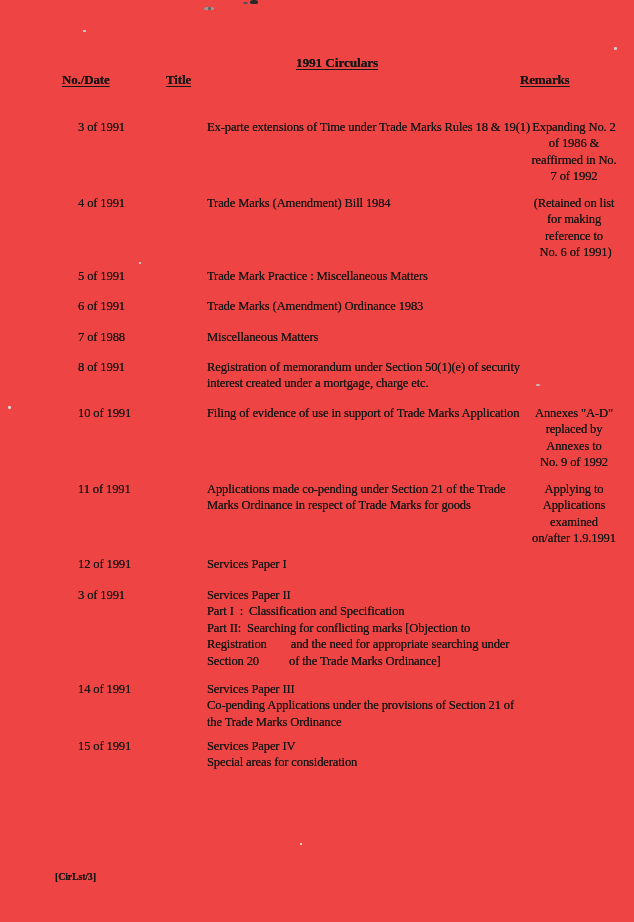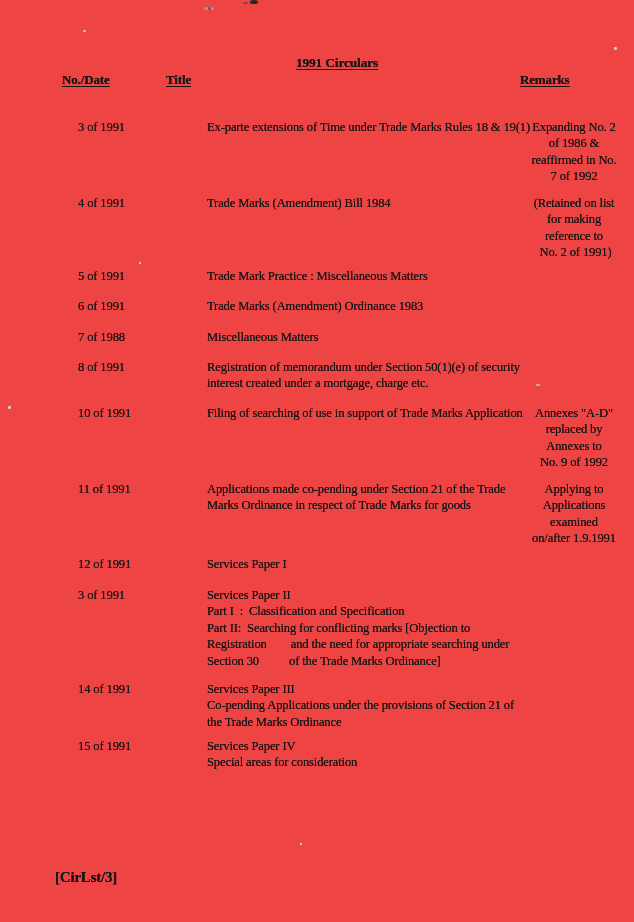--- a/index.html
+++ b/index.html
@@ -29,21 +29,21 @@
   .th-no{left:62px}
   .th-title{left:166px}
   .th-remarks{left:520px}
   .row{position:absolute;left:0;width:634px;}
   .col{position:absolute;top:0;white-space:pre-wrap;}
   .col-no{left:78px;width:98px;}
   .col-title{left:179px;width:358px;margin-left:28px;}
   .col-remarks{left:520px;width:108px;text-align:center;}
   .footer{
     position:absolute;left:55px;top:869px;
-    font-weight:bold;font-size:15px;letter-spacing:-0.2px;
+    font-weight:bold;font-size:10px;letter-spacing:-0.2px;
   }
   .speck{position:absolute;border-radius:40%;}
   .sp-a1{left:243px;top:2px;width:5px;height:2px;background:#555;}
   .sp-a2{left:250px;top:0px;width:8px;height:4px;background:#2a2a2a;}
   .sp-b{left:204px;top:7px;width:10px;height:3px;background:#9a9a9a;}
   .sp-b2{left:208px;top:7px;width:3px;height:3px;background:#606060;}
   .sp-c{left:83px;top:30px;width:3px;height:2px;background:#cfcfcf;}
   .sp-d{left:614px;top:47px;width:3px;height:3px;background:#d4d4d4;}
   .sp-e{left:536px;top:384px;width:4px;height:2px;background:#bdbdbd;}
   .sp-f{left:8px;top:406px;width:3px;height:3px;background:#d8d8d8;}
@@ -82,21 +82,21 @@
 reaffirmed in No.
 7 of 1992</div>
   </div>
 
   <div class="row" style="top:195px">
     <div class="col col-no">4 of 1991</div>
     <div class="col col-title">Trade Marks (Amendment) Bill 1984</div>
     <div class="col col-remarks">(Retained on list
 for making
 reference to
- No. 2 of 1991)</div>
+ No. 6 of 1991)</div>
   </div>
 
   <div class="row" style="top:268px">
     <div class="col col-no">5 of 1991</div>
     <div class="col col-title">Trade Mark Practice : Miscellaneous Matters</div>
     <div class="col col-remarks"></div>
   </div>
 
   <div class="row" style="top:298px">
     <div class="col col-no">6 of 1991</div>
@@ -112,21 +112,21 @@
 
   <div class="row" style="top:359px">
     <div class="col col-no">8 of 1991</div>
     <div class="col col-title">Registration of memorandum under Section 50(1)(e) of security
 interest created under a mortgage, charge etc.</div>
     <div class="col col-remarks"></div>
   </div>
 
   <div class="row" style="top:405px">
     <div class="col col-no">10 of 1991</div>
-    <div class="col col-title">Filing of searching of use in support of Trade Marks Application</div>
+    <div class="col col-title">Filing of evidence of use in support of Trade Marks Application</div>
     <div class="col col-remarks">Annexes "A-D"
 replaced by
 Annexes to
 No. 9 of 1992</div>
   </div>
 
   <div class="row" style="top:481px">
     <div class="col col-no">11 of 1991</div>
     <div class="col col-title">Applications made co-pending under Section 21 of the Trade
 Marks Ordinance in respect of Trade Marks for goods</div>
@@ -141,21 +141,21 @@
     <div class="col col-title">Services Paper I</div>
     <div class="col col-remarks"></div>
   </div>
 
   <div class="row" style="top:587px">
     <div class="col col-no">3 of 1991</div>
     <div class="col col-title">Services Paper II
 Part I  :  Classification and Specification
 Part II:  Searching for conflicting marks [Objection to
 Registration        and the need for appropriate searching under
-Section 30          of the Trade Marks Ordinance]</div>
+Section 20          of the Trade Marks Ordinance]</div>
     <div class="col col-remarks"></div>
   </div>
 
   <div class="row" style="top:681px">
     <div class="col col-no">14 of 1991</div>
     <div class="col col-title">Services Paper III
 Co-pending Applications under the provisions of Section 21 of
 the Trade Marks Ordinance</div>
     <div class="col col-remarks"></div>
   </div>

